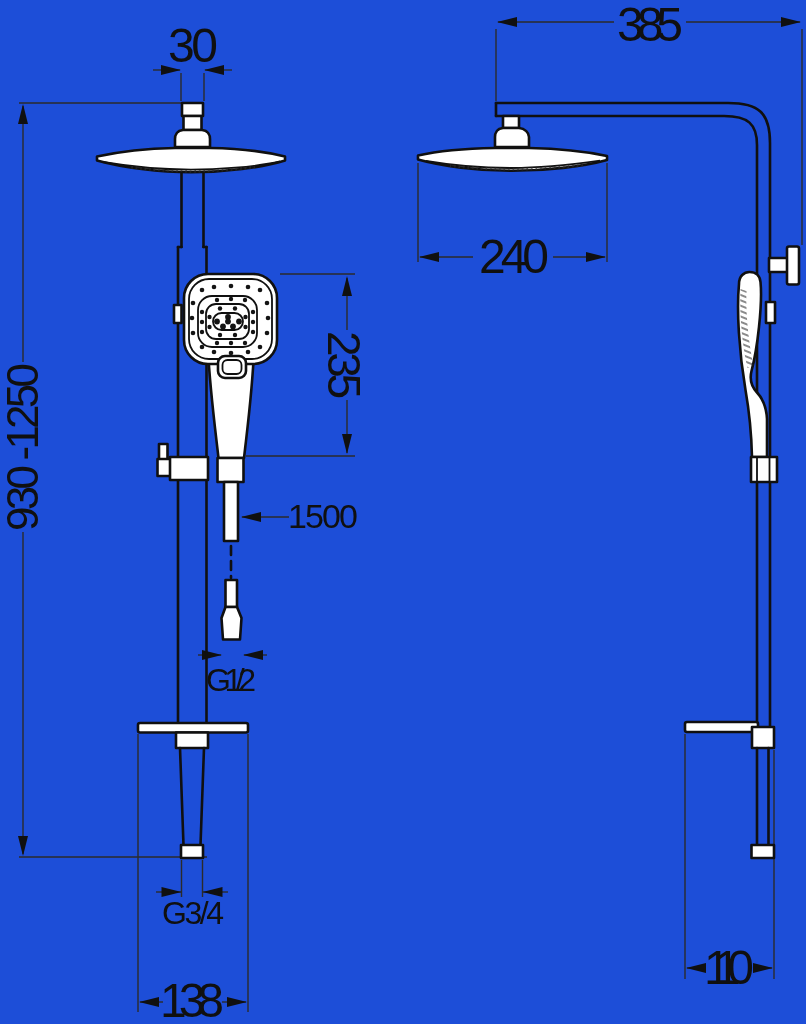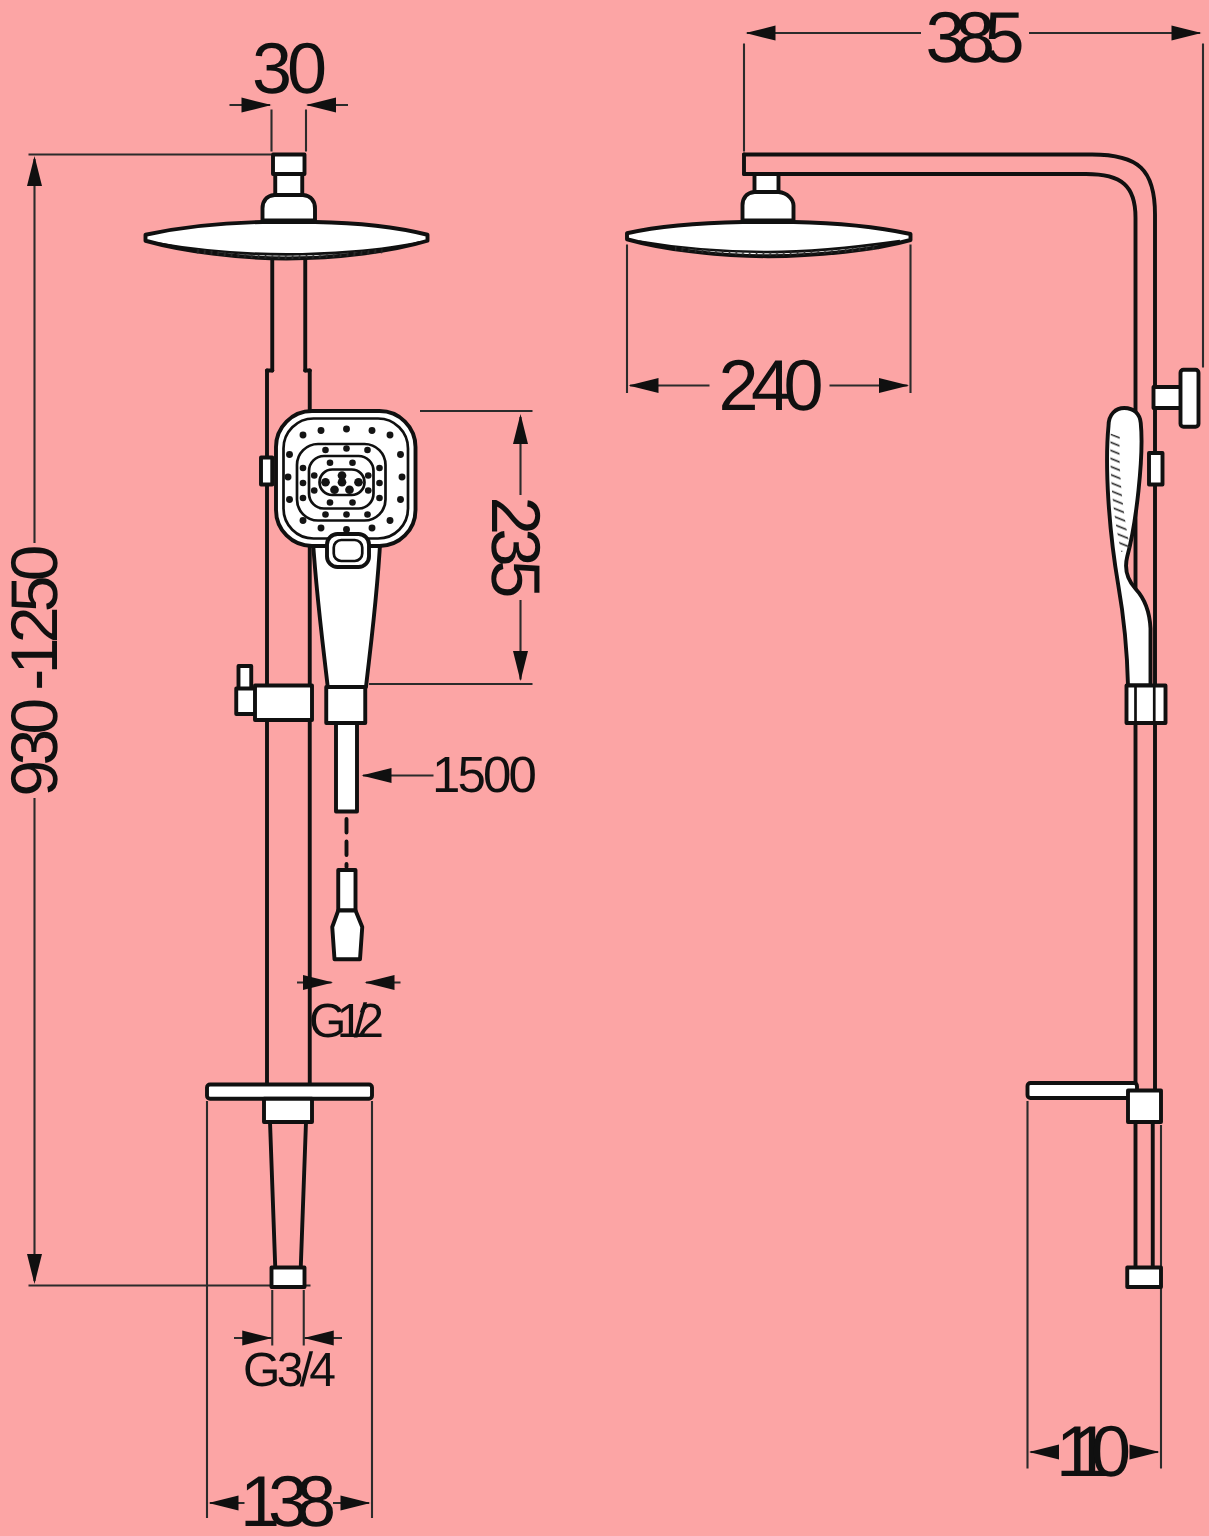--- a/index.html
+++ b/index.html
@@ -1,16 +1,16 @@
 <!DOCTYPE html>
 <html><head>
 <meta charset="utf-8">
 <style>
   html,body{margin:0;padding:0;background:#ffffff;}
-  .stage{width:806px;height:1024px;background:#fca5a5;position:relative;}
+  .stage{width:806px;height:1024px;background:#1d4ed8;position:relative;}
   svg{display:block;}
   text{font-family:"Liberation Sans","DejaVu Sans",sans-serif;fill:#101010;}
   .t48{font-size:48px;}
   .t46{font-size:46px;}
   .t44{font-size:44px;}
   .t34{font-size:34px;}
   .t32{font-size:32px;}
   .ol{stroke:#101010;stroke-width:2.6;fill:none;stroke-linejoin:round;stroke-linecap:round;}
   .olf{stroke:#101010;stroke-width:2.6;fill:#fff;stroke-linejoin:round;}
   .olt{stroke:#101010;stroke-width:1.8;fill:none;stroke-linejoin:round;}

